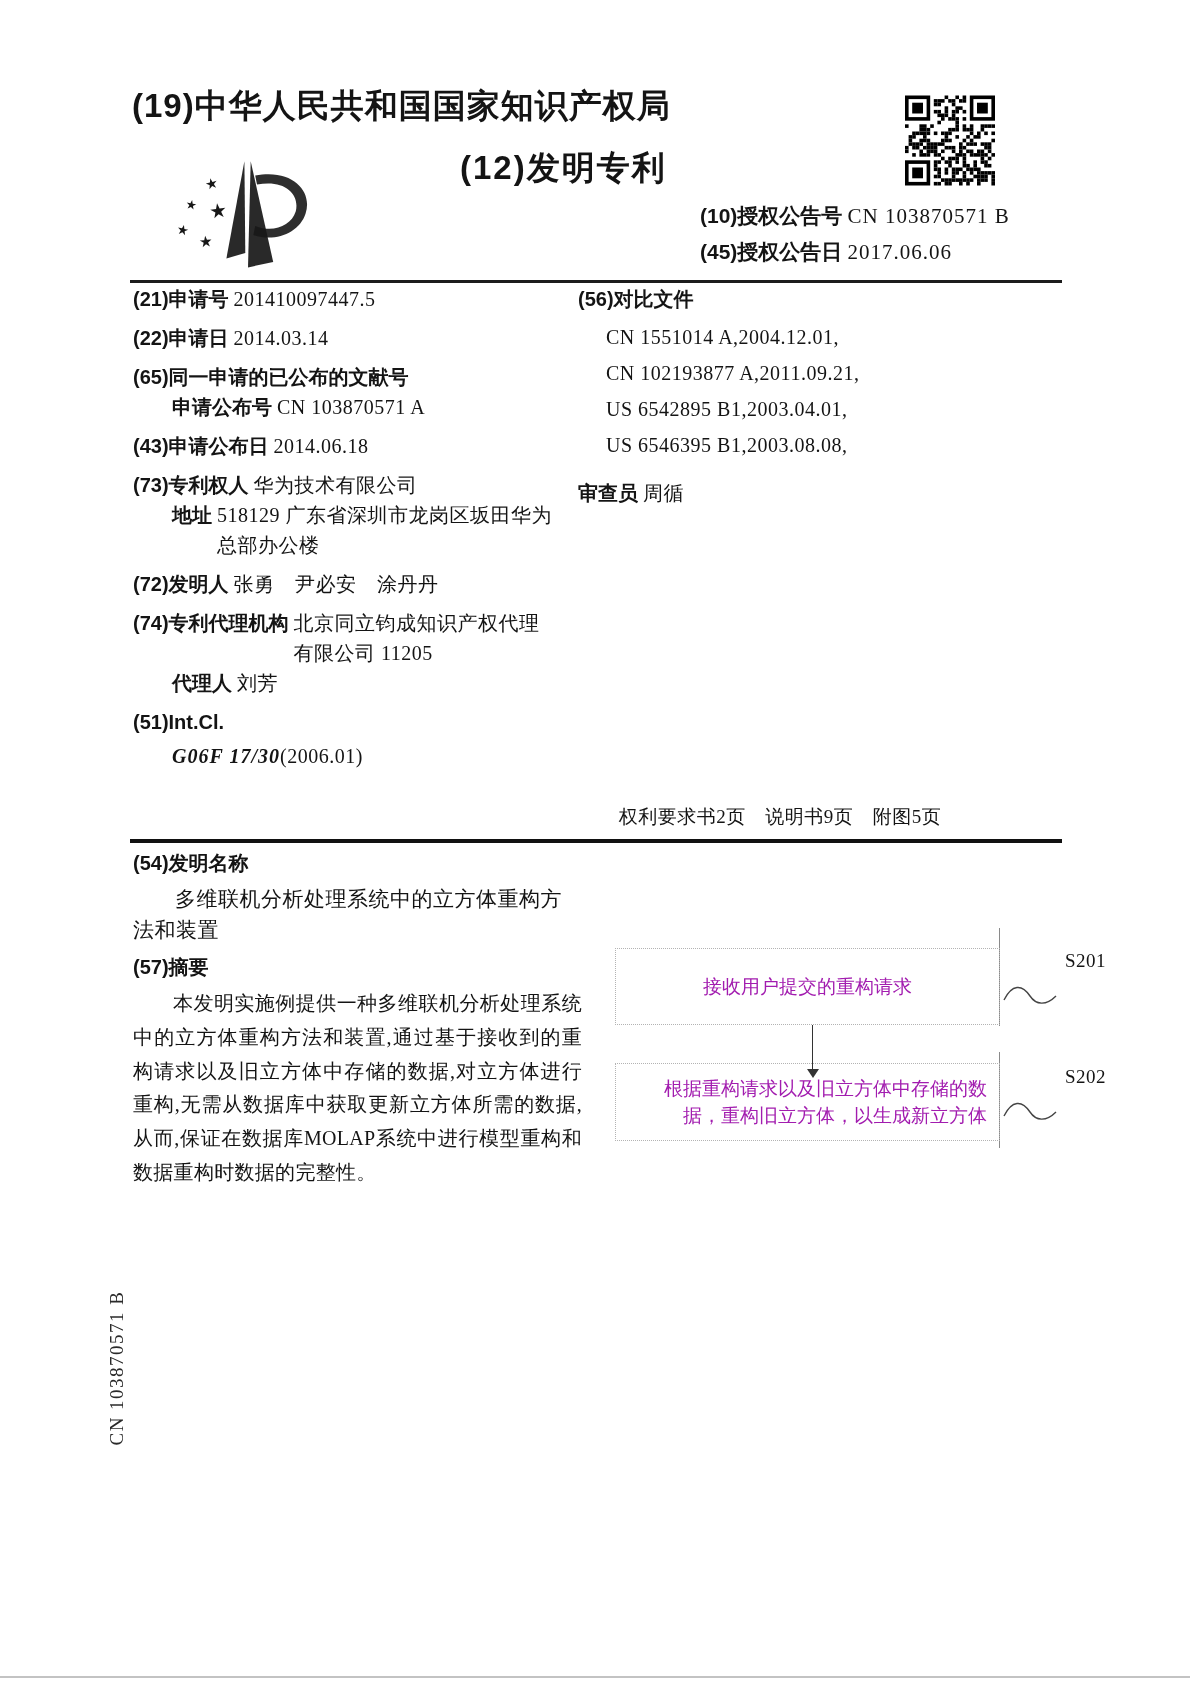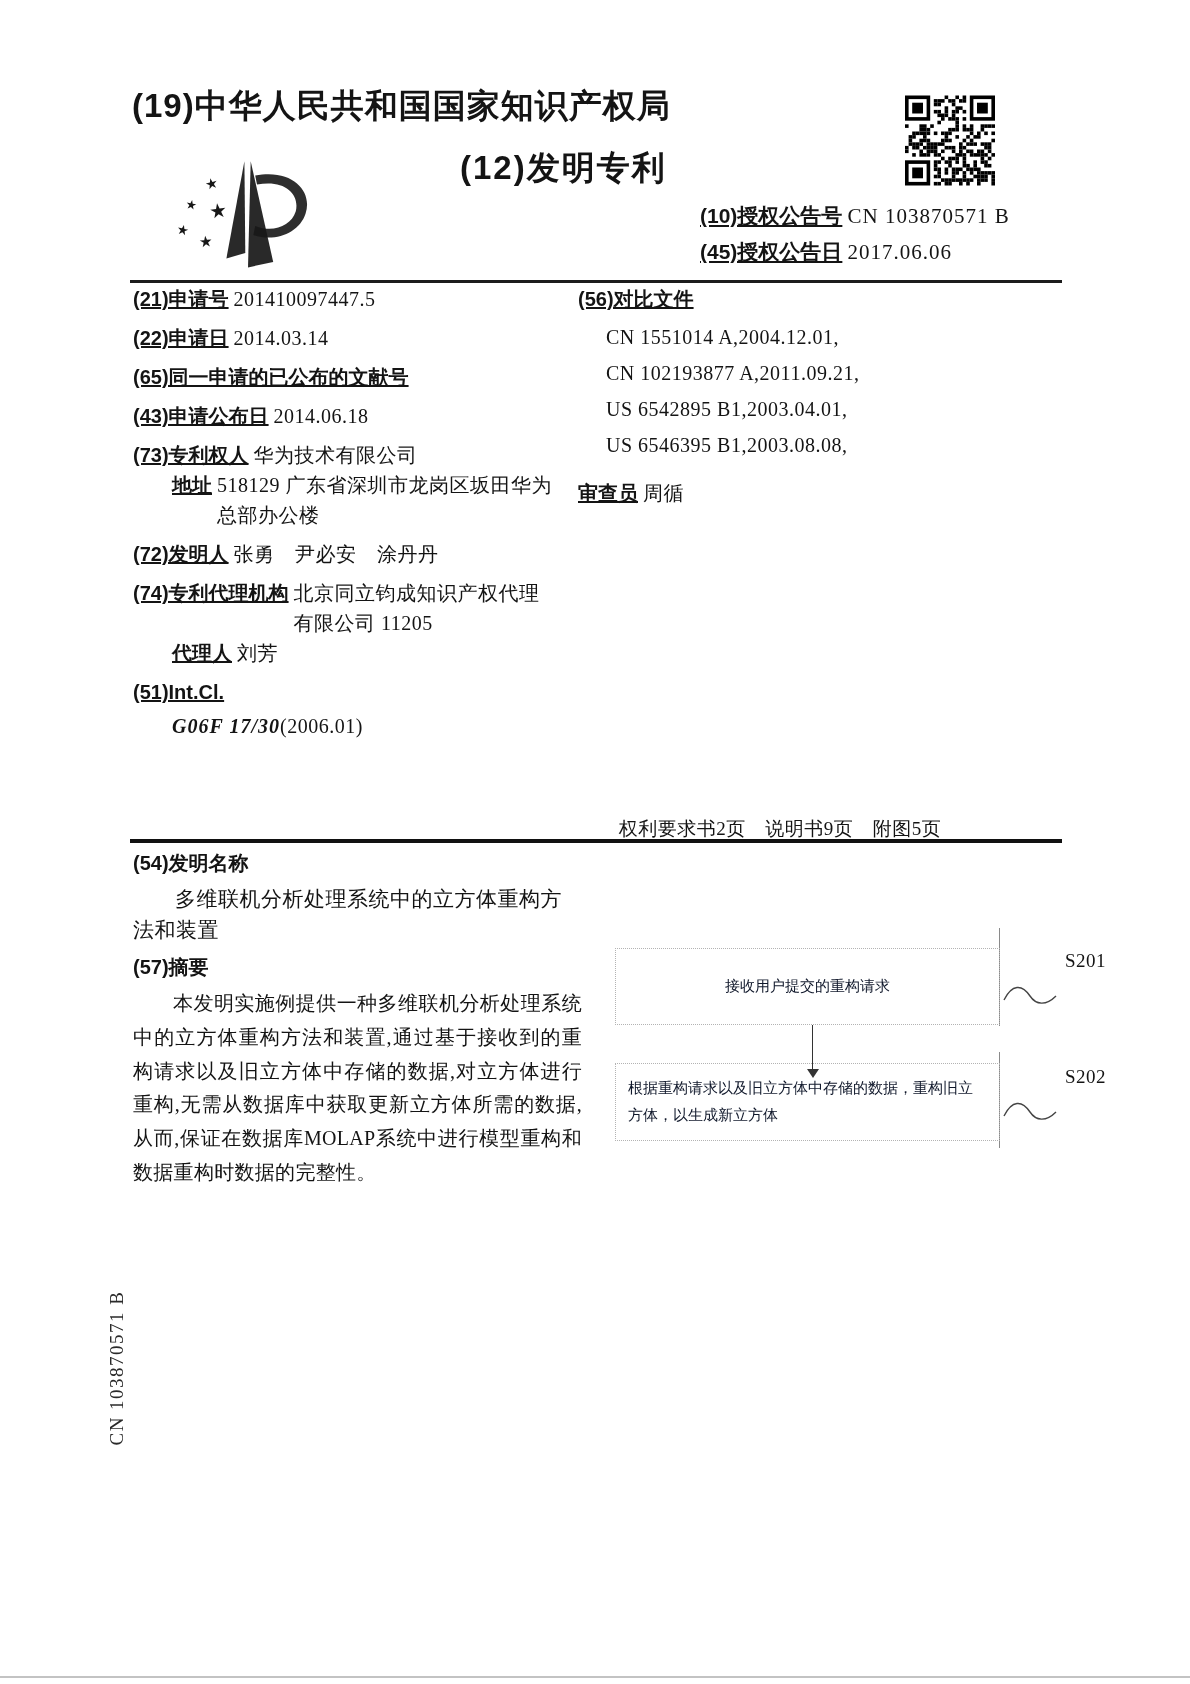--- a/index.html
+++ b/index.html
@@ -18,47 +18,47 @@
   .grant-row .val{letter-spacing:1px;}
   .rule1{left:130px;top:280px;width:932px;height:3px;background:#1c1c1c;}
   .rule2{left:130px;top:839px;width:932px;height:4px;background:#111;}
   .bottom-line{left:0;top:1676px;width:1190px;height:2px;background:#c3c3c3;}
 
   
   .colL{left:133px;top:284px;width:452px;}
   .colR{left:578px;top:284px;width:480px;}
   .f-row{font-size:20px;line-height:30px;margin-top:9px;}
   .f-row:first-child{margin-top:0;}
-  .lab{font-family:"Liberation Sans","DejaVu Sans",sans-serif;font-weight:700;text-decoration:underline;}
+  .lab{font-family:"Liberation Sans","DejaVu Sans",sans-serif;font-weight:700;}
   .val{letter-spacing:0.5px;}
   .sub{margin-left:39px;}
   .vblock{display:inline-block;vertical-align:top;}
   .addr-val{width:336px;}
   .agency-val{width:258px;}
   .italic-b{font-style:italic;font-weight:700;letter-spacing:1px;}
   .cl-line{margin-left:39px;line-height:32px;margin-top:3px;font-size:20px;}
 
   .cit-list{margin-top:5px;}
   .citation-line{font-size:20px;line-height:36px;margin-left:28px;letter-spacing:0.5px;}
   .examiner{margin-top:12px;font-size:20px;line-height:36px;}
 
-  .pages-line{left:540px;top:804px;width:480px;text-align:center;font-size:19px;letter-spacing:0.5px;margin-top:12px;}
+  .pages-line{left:540px;top:804px;width:480px;text-align:center;font-size:19px;letter-spacing:0.5px;}
 
   
   .invention{left:133px;top:848px;width:452px;}
   .sec-label{font-family:"Liberation Sans","DejaVu Sans",sans-serif;font-weight:700;font-size:20px;line-height:30px;}
   .inv-title{margin-top:6px;font-size:21px;line-height:31px;text-indent:2em;letter-spacing:0.5px;width:440px;}
   .abstract-label{margin-top:6px;}
   .abstract{margin-top:5px;font-size:20px;line-height:33.8px;text-align:justify;text-indent:2em;letter-spacing:0.3px;width:449px;}
 
   
   .flow{left:578px;top:940px;width:580px;height:230px;}
   .fbox{position:absolute;left:37px;width:385px;border:1px dotted #b3b3b3;
-        display:flex;align-items:center;justify-content:center;text-align:left;
-        font-size:15px;line-height:27px;padding:0 12px;box-sizing:border-box;color:#0f172a;}
+        display:flex;align-items:center;justify-content:center;text-align:right;
+        font-size:19px;line-height:27px;padding:0 12px;box-sizing:border-box;color:#a21caf;}
   .fbox1{top:8px;height:77px;}
   .fbox2{top:123px;height:78px;}
   .vline{position:absolute;left:421px;width:1px;background:#8a8a8a;}
   .vl1{top:-12px;height:98px;}
   .vl2{top:112px;height:96px;}
   .slabel{position:absolute;left:487px;font-size:19px;letter-spacing:0.5px;}
   .sl1{top:10px;}
   .sl2{top:126px;}
   .wave{position:absolute;left:424px;width:58px;height:28px;}
   .w1{top:42px;}
@@ -344,20 +344,24 @@
     <div class="f-row">
       <span class="lab">(21)申请号</span>
       <span class="val">201410097447.5</span>
     </div>
     <div class="f-row">
       <span class="lab">(22)申请日</span>
       <span class="val">2014.03.14</span>
     </div>
     <div class="f-row">
       <div><span class="lab">(65)同一申请的已公布的文献号</span></div>
+      <div class="sub">
+        <span class="lab">申请公布号</span>
+        <span class="val">CN 103870571 A</span>
+      </div>
     </div>
     <div class="f-row">
       <span class="lab">(43)申请公布日</span>
       <span class="val">2014.06.18</span>
     </div>
     <div class="f-row">
       <div>
         <span class="lab">(73)专利权人</span>
         <span class="val">华为技术有限公司</span>
       </div>

